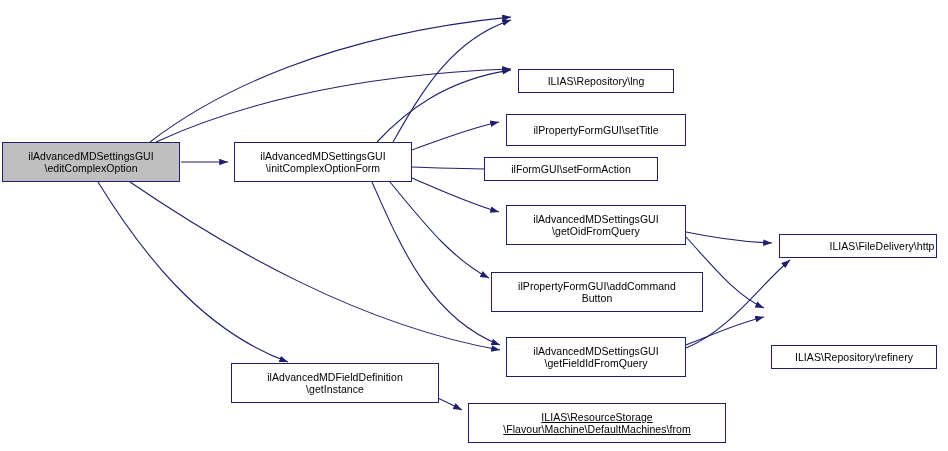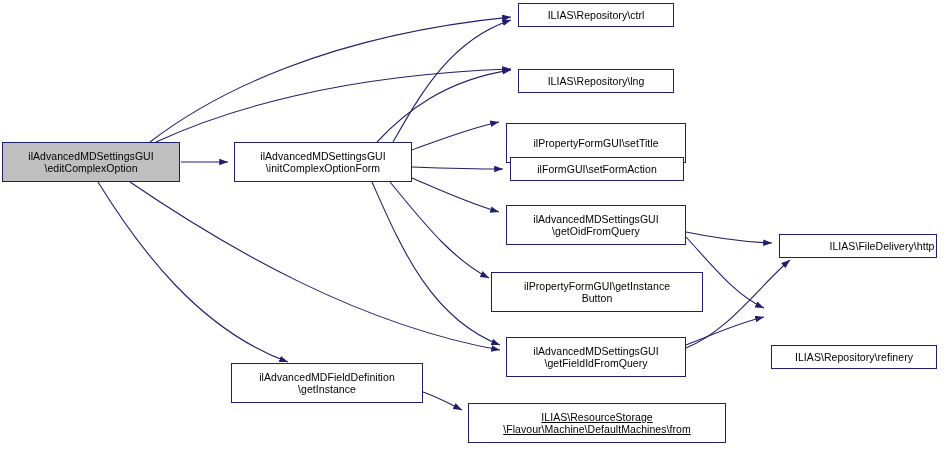--- a/index.html
+++ b/index.html
@@ -87,29 +87,28 @@
       <path d="M686,345 C712,335 738,323 764,317"></path>
 
       <path d="M423,392 C440,398 450,404 462,410"></path>
     </g>
   </svg>
 
   <div class="node current" style="left:2px;top:142px;width:178px;height:40px;">ilAdvancedMDSettingsGUI
 \editComplexOption</div>
   <div class="node" style="left:234px;top:142px;width:178px;height:40px;">ilAdvancedMDSettingsGUI
 \initComplexOptionForm</div>
-  <div class="node" style="left:518px;top:3px;width:156px;height:24px;">ILIAS\Repository\ctrl</div>
   <div class="node" style="left:518px;top:57px;width:156px;height:24px;margin-top:12px;">ILIAS\Repository\lng</div>
-  <div class="node" style="left:506px;top:123px;width:180px;height:40px;text-align:right;">ilPropertyFormGUI\setTitle</div>
-  <div class="node" style="left:510px;top:157px;width:174px;height:24px;">ilFormGUI\setFormAction</div>
+  <div class="node" style="left:506px;top:114px;width:180px;height:32px;text-align:right;">ilPropertyFormGUI\setTitle</div>
+  <div class="node" style="left:484px;top:157px;width:174px;height:24px;">ilFormGUI\setFormAction</div>
   <div class="node" style="left:506px;top:205px;width:180px;height:40px;">ilAdvancedMDSettingsGUI
 \getOidFromQuery</div>
-  <div class="node" style="left:491px;top:272px;width:212px;height:40px;">ilPropertyFormGUI\getInstance
+  <div class="node" style="left:491px;top:272px;width:212px;height:40px;">ilPropertyFormGUI\addCommand
 Button</div>
   <div class="node" style="left:506px;top:337px;width:180px;height:40px;">ilAdvancedMDSettingsGUI
 \getFieldIdFromQuery</div>
   <div class="node" style="left:779px;top:234px;width:158px;height:24px;padding-left:48px;">ILIAS\FileDelivery\http</div>
   <div class="node" style="left:771px;top:305px;width:166px;height:24px;margin-top:40px;">ILIAS\Repository\refinery</div>
-  <div class="node" style="left:231px;top:363px;width:192px;height:40px;">ilAdvancedMDFieldDefinition
+  <div class="node" style="left:231px;top:363px;width:208px;height:40px;">ilAdvancedMDFieldDefinition
 \getInstance</div>
   <div class="node" style="left:468px;top:403px;width:258px;height:40px;text-decoration:underline;">ILIAS\ResourceStorage
 \Flavour\Machine\DefaultMachines\from</div>
 </div>
 
 </body></html>

